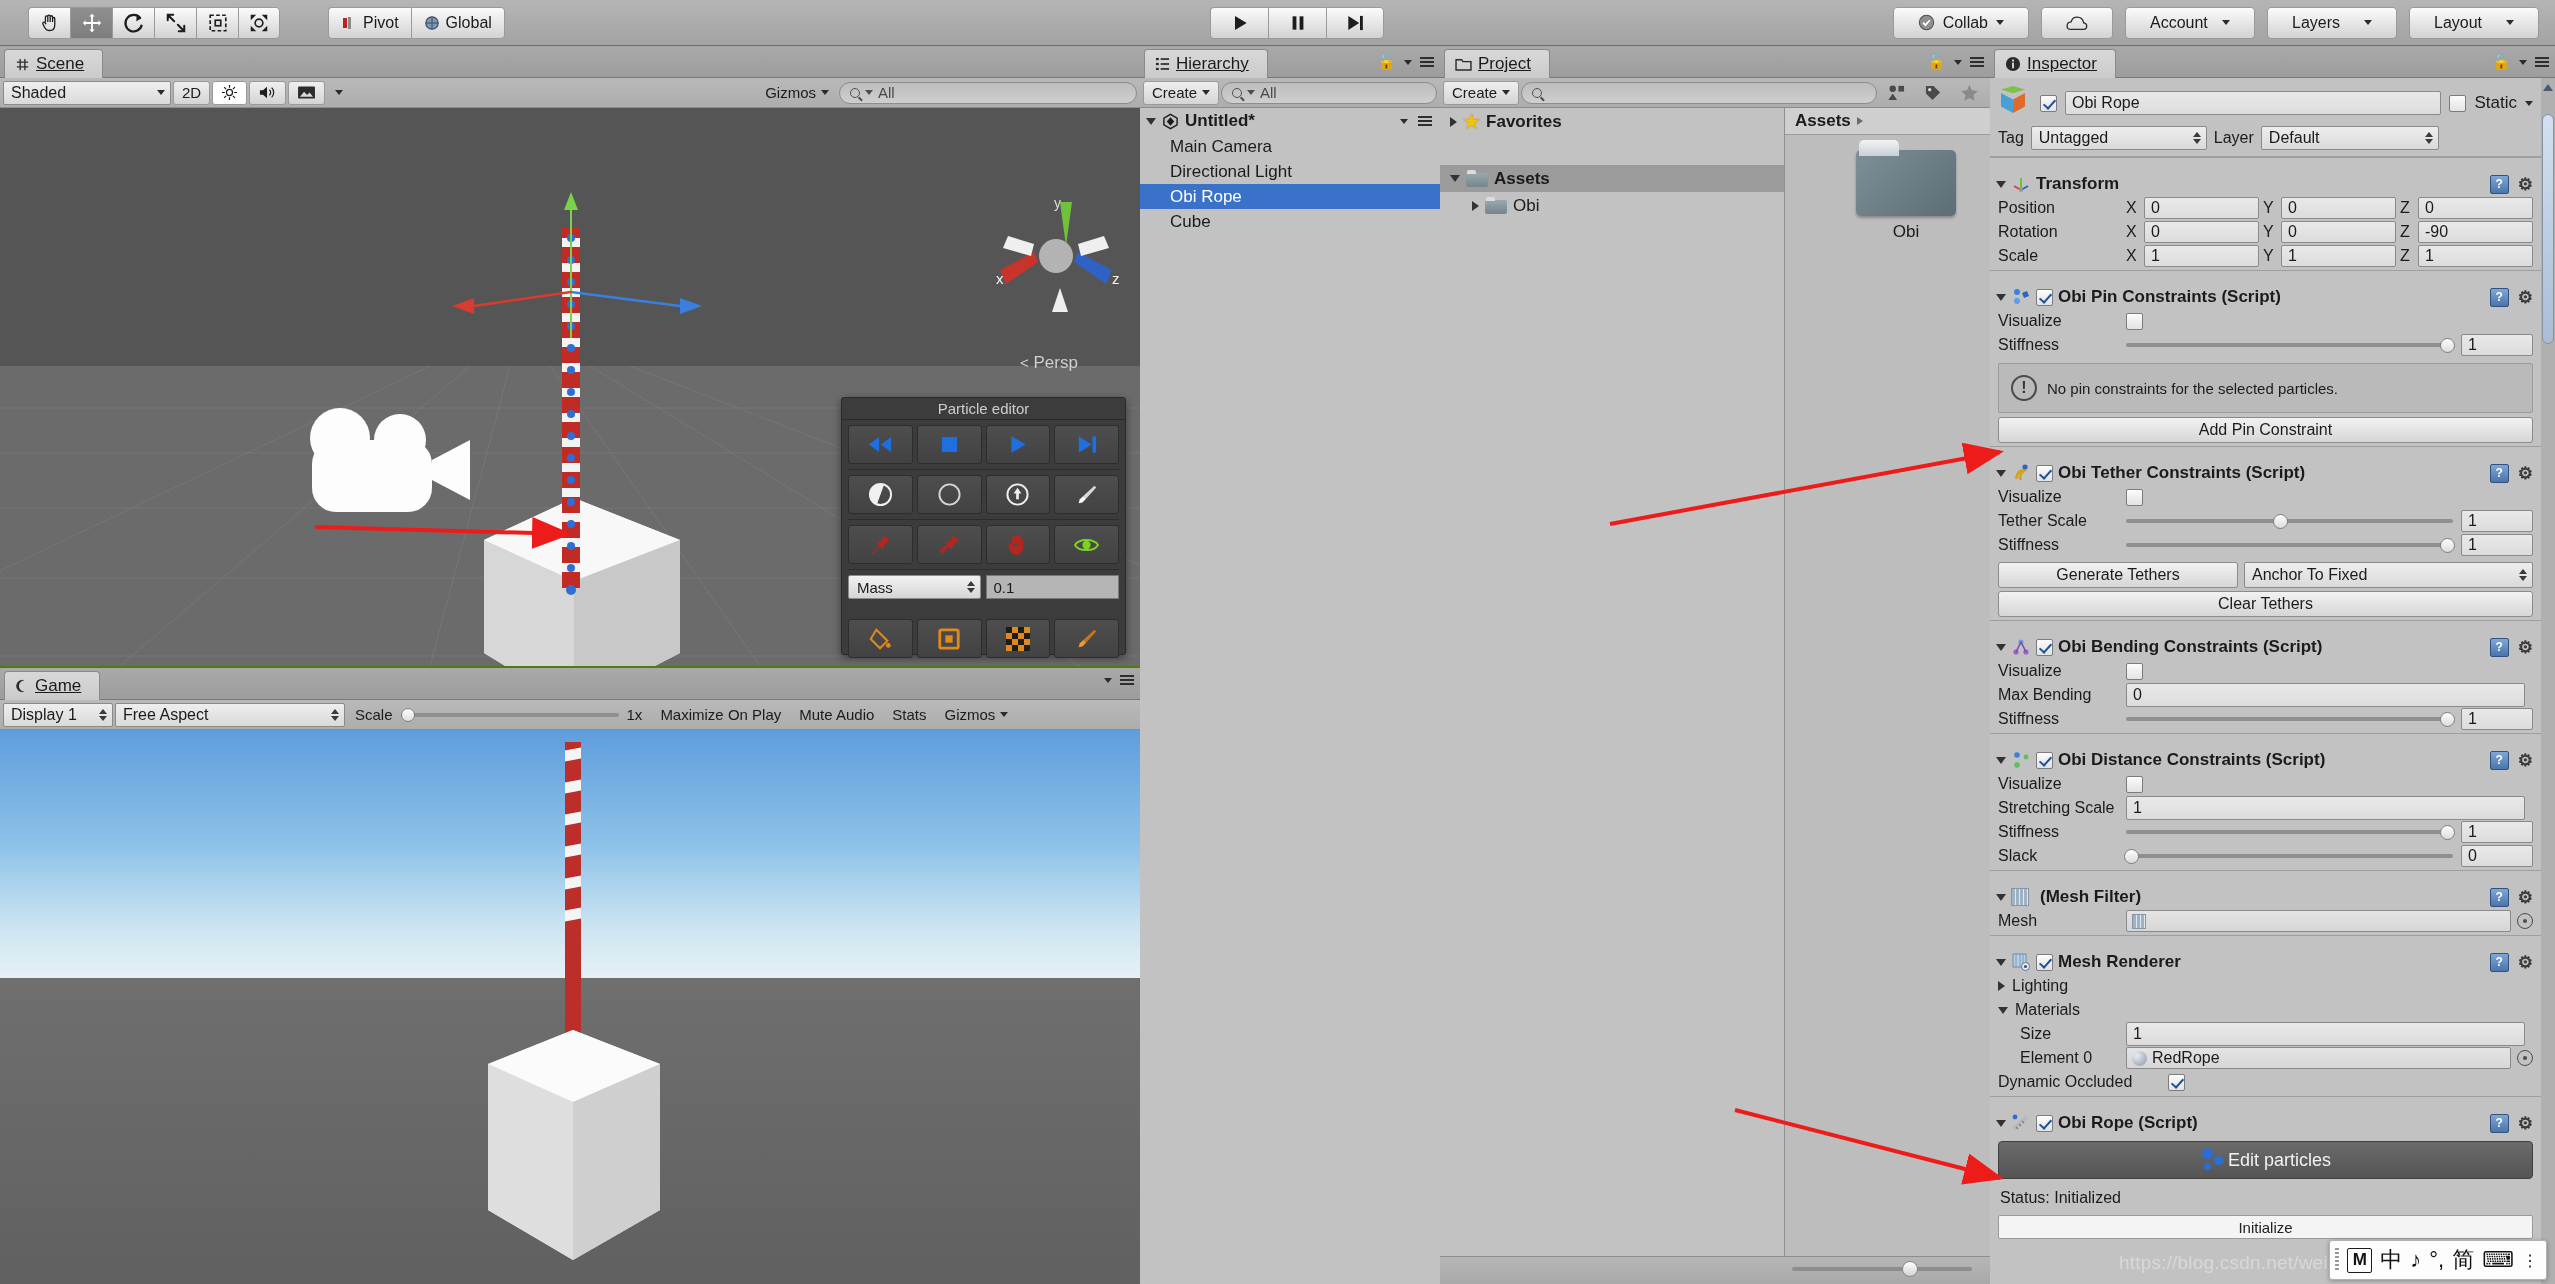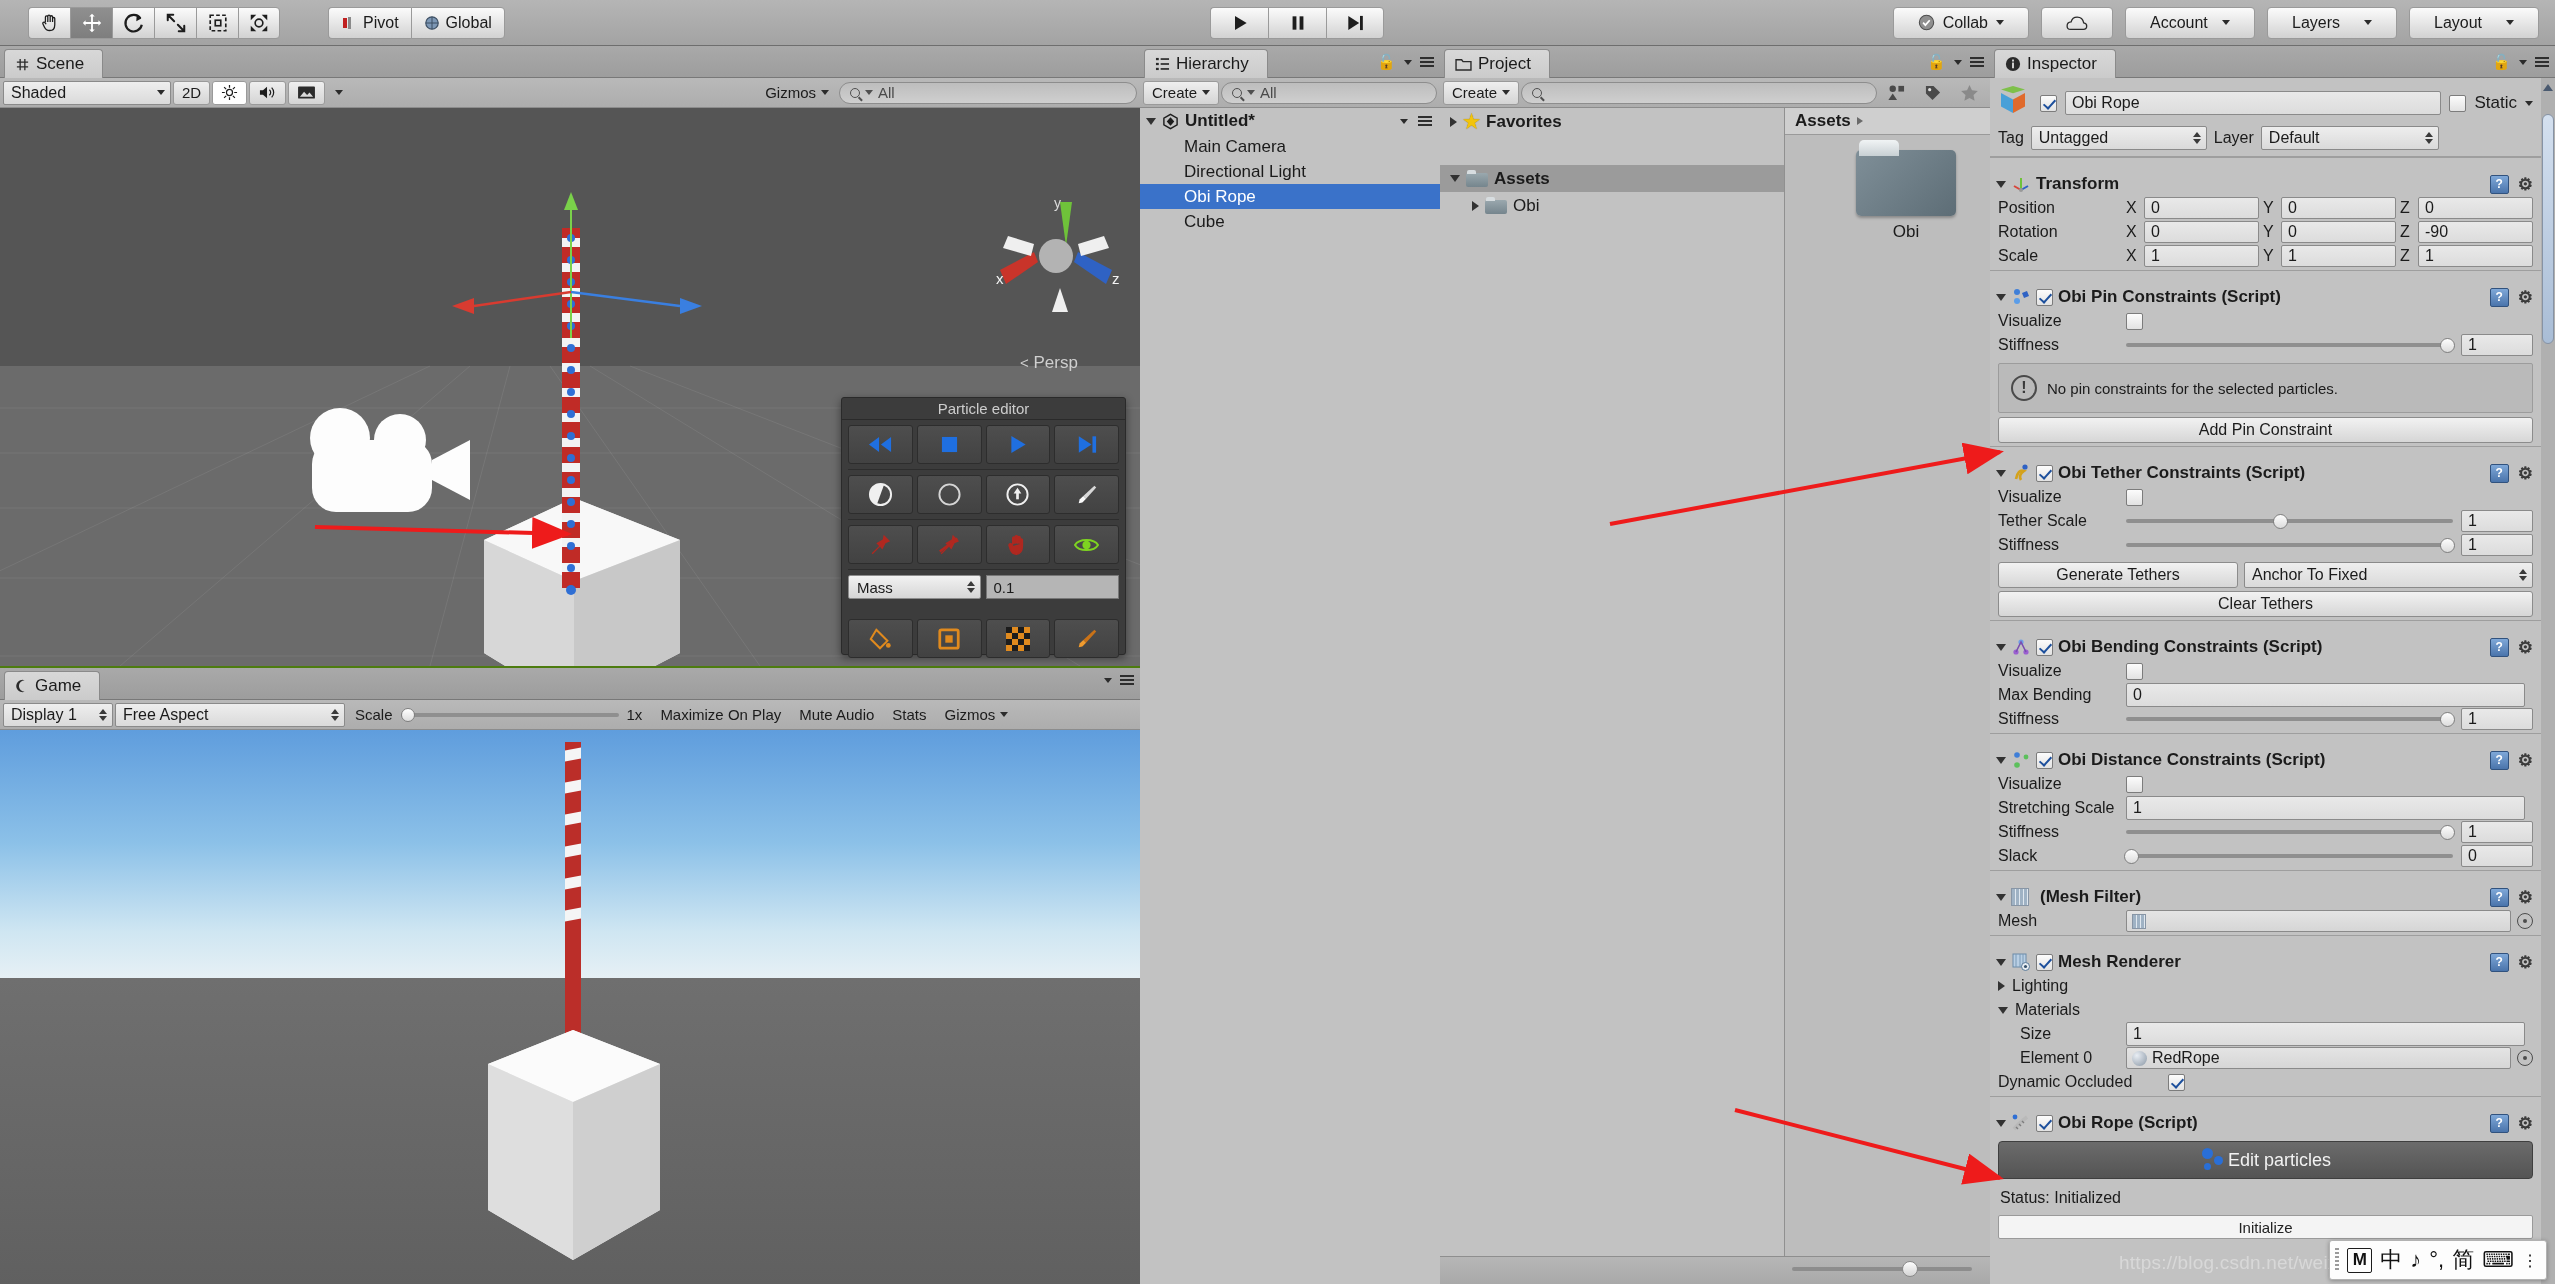--- a/index.html
+++ b/index.html
@@ -49,21 +49,21 @@
   
   .panel { position:absolute; background:#c2c2c2; }
   .tabbar {
     height:32px; background:linear-gradient(#a9a9a9,#9d9d9d);
     border-bottom:1px solid #787878; position:relative;
   }
   .tab {
     position:absolute; left:4px; top:3px; height:29px; padding:0 18px 0 10px;
     background:linear-gradient(#d8d8d8,#cbcbcb);
     border:1px solid #8a8a8a; border-bottom:none; border-radius:4px 4px 0 0;
-    display:flex; align-items:center; gap:6px; font-size:17px; cursor:pointer;
+    display:flex; align-items:center; gap:6px; font-size:17px; cursor:pointer;text-decoration:underline;
   }
   .tabmenu { position:absolute; right:6px; top:7px; display:flex; align-items:center; gap:8px; }
   .lockicon { font-size:15px; color:#3a3a3a; }
   .hamb { display:flex; flex-direction:column; gap:2px; }
   .hamb i { display:block; width:14px; height:2px; background:#2e2e2e; }
   .subbar {
     height:30px; background:linear-gradient(#b9b9b9,#adadad);
     border-bottom:1px solid #8c8c8c;
     display:flex; align-items:center; gap:2px; padding:0 3px; font-size:15px;
   }
@@ -92,21 +92,21 @@
   
   #game-panel { left:0; top:668px; width:1140px; height:616px; }
   .game-viewport { position:absolute; left:0;top:62px; width:1140px; height:554px; overflow:hidden; }
   .g-sky { position:absolute;left:0;top:0;width:1140px;height:252px;
        background:linear-gradient(#5f9ddd 0%,#8cc1e8 45%,#cfe6f2 80%,#e8f1f5 100%); }
   .g-floor { position:absolute;left:0;top:248px;width:1140px;height:310px;
        background:linear-gradient(#6f6f6f,#606060); }
 
   
   #hier-panel { left:1140px; top:46px; width:300px; height:1238px; }
-  .hier-row { height:25px; display:flex; align-items:center; padding-left:44px; font-size:17px; cursor:pointer; }
+  .hier-row { height:25px; display:flex; align-items:center; padding-left:30px; font-size:17px; cursor:pointer; }
   .hier-row.sel { background:#3a72c9; color:#fff; }
   .hier-scene { height:26px; display:flex; align-items:center; gap:6px; padding-left:6px; font-weight:bold; font-size:17px; cursor:pointer; }
   .tri { width:0;height:0;border-top:5px solid transparent;border-bottom:5px solid transparent;border-left:7px solid #323232; flex:none; }
   .tri.open { border-left:5px solid transparent;border-right:5px solid transparent;border-top:7px solid #323232;border-bottom:none; }
 
   
   #proj-panel { left:1440px; top:46px; width:550px; height:1238px; }
   .proj-split { position:absolute; left:0; top:62px; width:550px; height:1176px; display:flex; }
   .proj-left { width:345px; background:#c2c2c2; border-right:1px solid #909090; position:relative; }
   .proj-right { flex:1; background:#bdbdbd; position:relative; }

